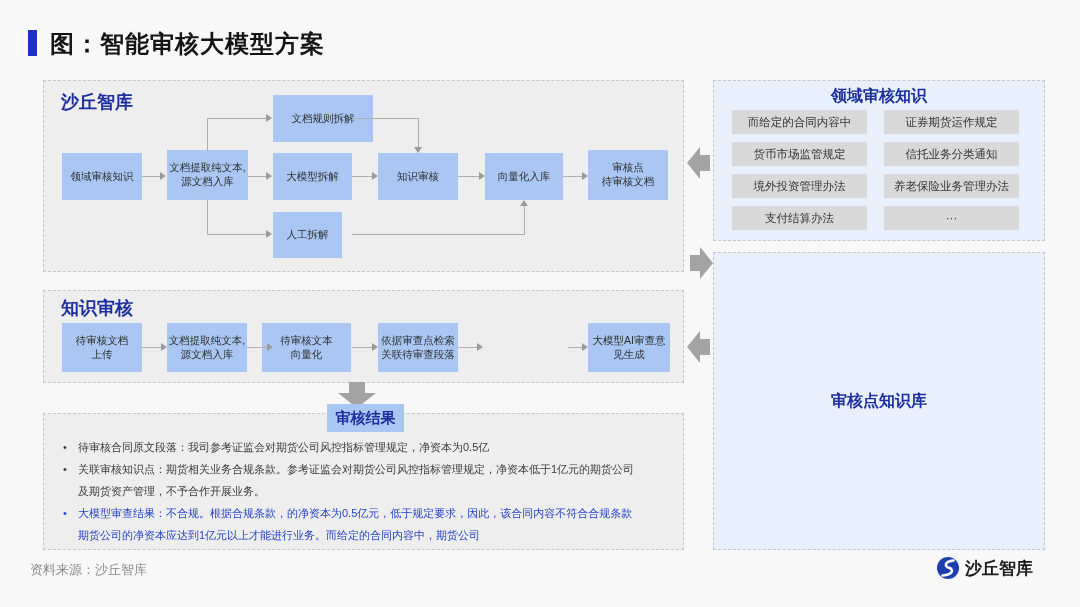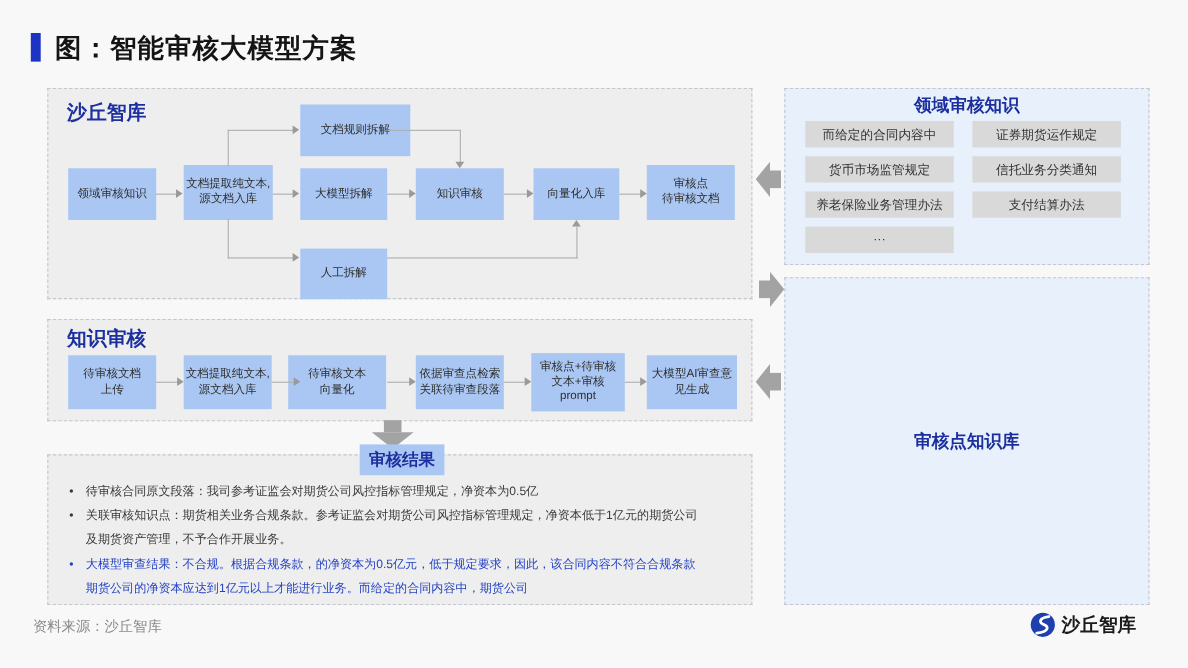--- a/index.html
+++ b/index.html
@@ -87,21 +87,21 @@
   <div class="page-title">图：智能审核大模型方案</div>
 
   <div class="panel gray" style="left:43px;top:80px;width:641px;height:192px;"></div>
   <div class="panel-header ph-left" style="left:61px;top:90px;">沙丘智库</div>
 
   <div class="fbox" style="left:62px;top:153px;width:80px;height:47px;">领域审核知识</div>
   <div class="fbox" style="left:167px;top:150px;width:81px;height:50px;">文档提取纯文本,
 源文档入库</div>
   <div class="fbox" style="left:273px;top:95px;width:100px;height:47px;">文档规则拆解</div>
   <div class="fbox" style="left:273px;top:153px;width:79px;height:47px;">大模型拆解</div>
-  <div class="fbox" style="left:273px;top:226px;width:79px;height:46px;">人工拆解</div>
+  <div class="fbox" style="left:273px;top:212px;width:69px;height:46px;">人工拆解</div>
   <div class="fbox" style="left:378px;top:153px;width:80px;height:47px;">知识审核</div>
   <div class="fbox" style="left:485px;top:153px;width:78px;height:47px;">向量化入库</div>
   <div class="fbox" style="left:588px;top:150px;width:80px;height:50px;">审核点
 待审核文档</div>
 
   <div class="ln" style="left:142px;top:176px;width:19px;height:1px;"></div>
   <div class="ah r" style="left:160px;top:172px;"></div>
   <div class="ln" style="left:248px;top:176px;width:19px;height:1px;"></div>
   <div class="ah r" style="left:266px;top:172px;"></div>
   <div class="ln" style="left:207px;top:118px;width:1px;height:33px;"></div>
@@ -127,23 +127,20 @@
   <div class="panel-header ph-left" style="left:61px;top:296px;">知识审核</div>
 
   <div class="fbox" style="left:62px;top:323px;width:80px;height:49px;">待审核文档
 上传</div>
   <div class="fbox" style="left:167px;top:323px;width:80px;height:49px;">文档提取纯文本,
 源文档入库</div>
   <div class="fbox" style="left:262px;top:323px;width:89px;height:49px;">待审核文本
 向量化</div>
   <div class="fbox" style="left:378px;top:323px;width:80px;height:49px;">依据审查点检索
 关联待审查段落</div>
-  <div class="fbox" style="left:483px;top:321px;width:85px;height:53px;">审核点+待审核
-文本+审核
-prompt</div>
   <div class="fbox" style="left:588px;top:323px;width:82px;height:49px;">大模型AI审查意
 见生成</div>
 
   <div class="ln" style="left:142px;top:347px;width:20px;height:1px;"></div>
   <div class="ah r" style="left:161px;top:343px;"></div>
   <div class="ln" style="left:247px;top:347px;width:21px;height:1px;"></div>
   <div class="ah r" style="left:267px;top:343px;"></div>
   <div class="ln" style="left:352px;top:347px;width:21px;height:1px;"></div>
   <div class="ah r" style="left:372px;top:343px;"></div>
   <div class="ln" style="left:458px;top:347px;width:20px;height:1px;"></div>
@@ -165,20 +162,21 @@
 期货公司的净资本应达到1亿元以上才能进行业务。而给定的合同内容中，期货公司</li>
   </ul>
 
   <div class="panel blue" style="left:713px;top:80px;width:332px;height:161px;"></div>
   <div class="panel-header ph-right" style="left:713px;top:86px;width:332px;">领域审核知识</div>
   <div class="kgrid">
     <div class="gbox">而给定的合同内容中</div>
     <div class="gbox">证券期货运作规定</div>
     <div class="gbox">货币市场监管规定</div>
     <div class="gbox">信托业务分类通知</div>
+    <div class="gbox">境外投资管理办法</div>
     <div class="gbox">养老保险业务管理办法</div>
     <div class="gbox">支付结算办法</div>
     <div class="gbox">···</div>
   </div>
 
   <div class="panel blue" style="left:713px;top:252px;width:332px;height:298px;"></div>
   <div class="kb-label">审核点知识库</div>
 
   <div class="fat fatL" style="left:687px;top:147px;">
       <div class="head"></div>

